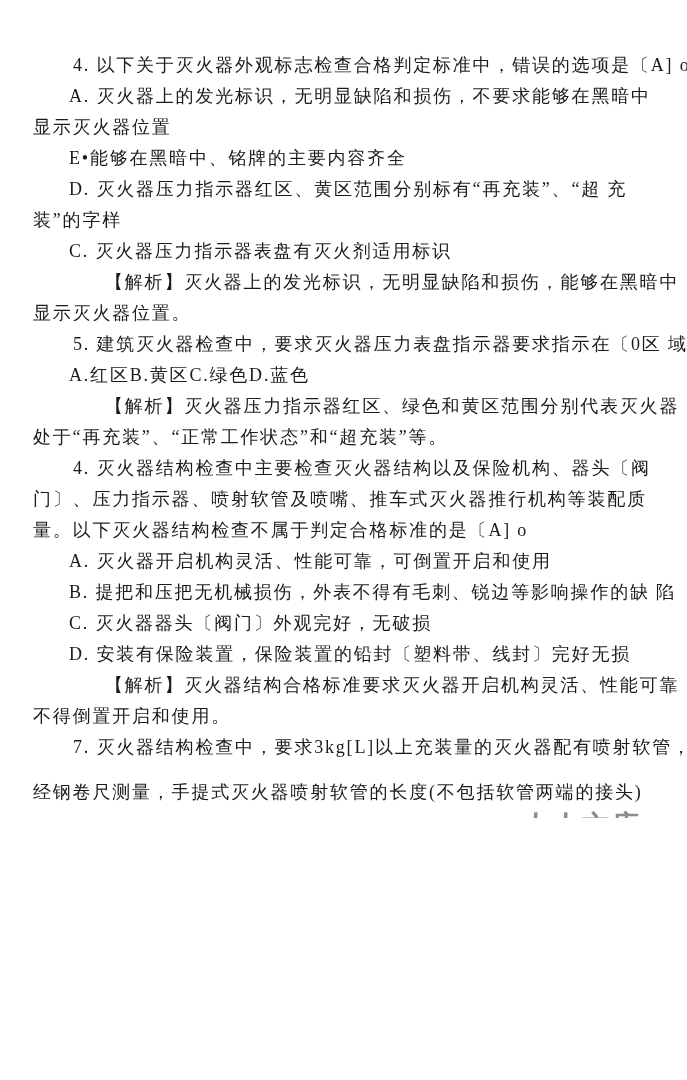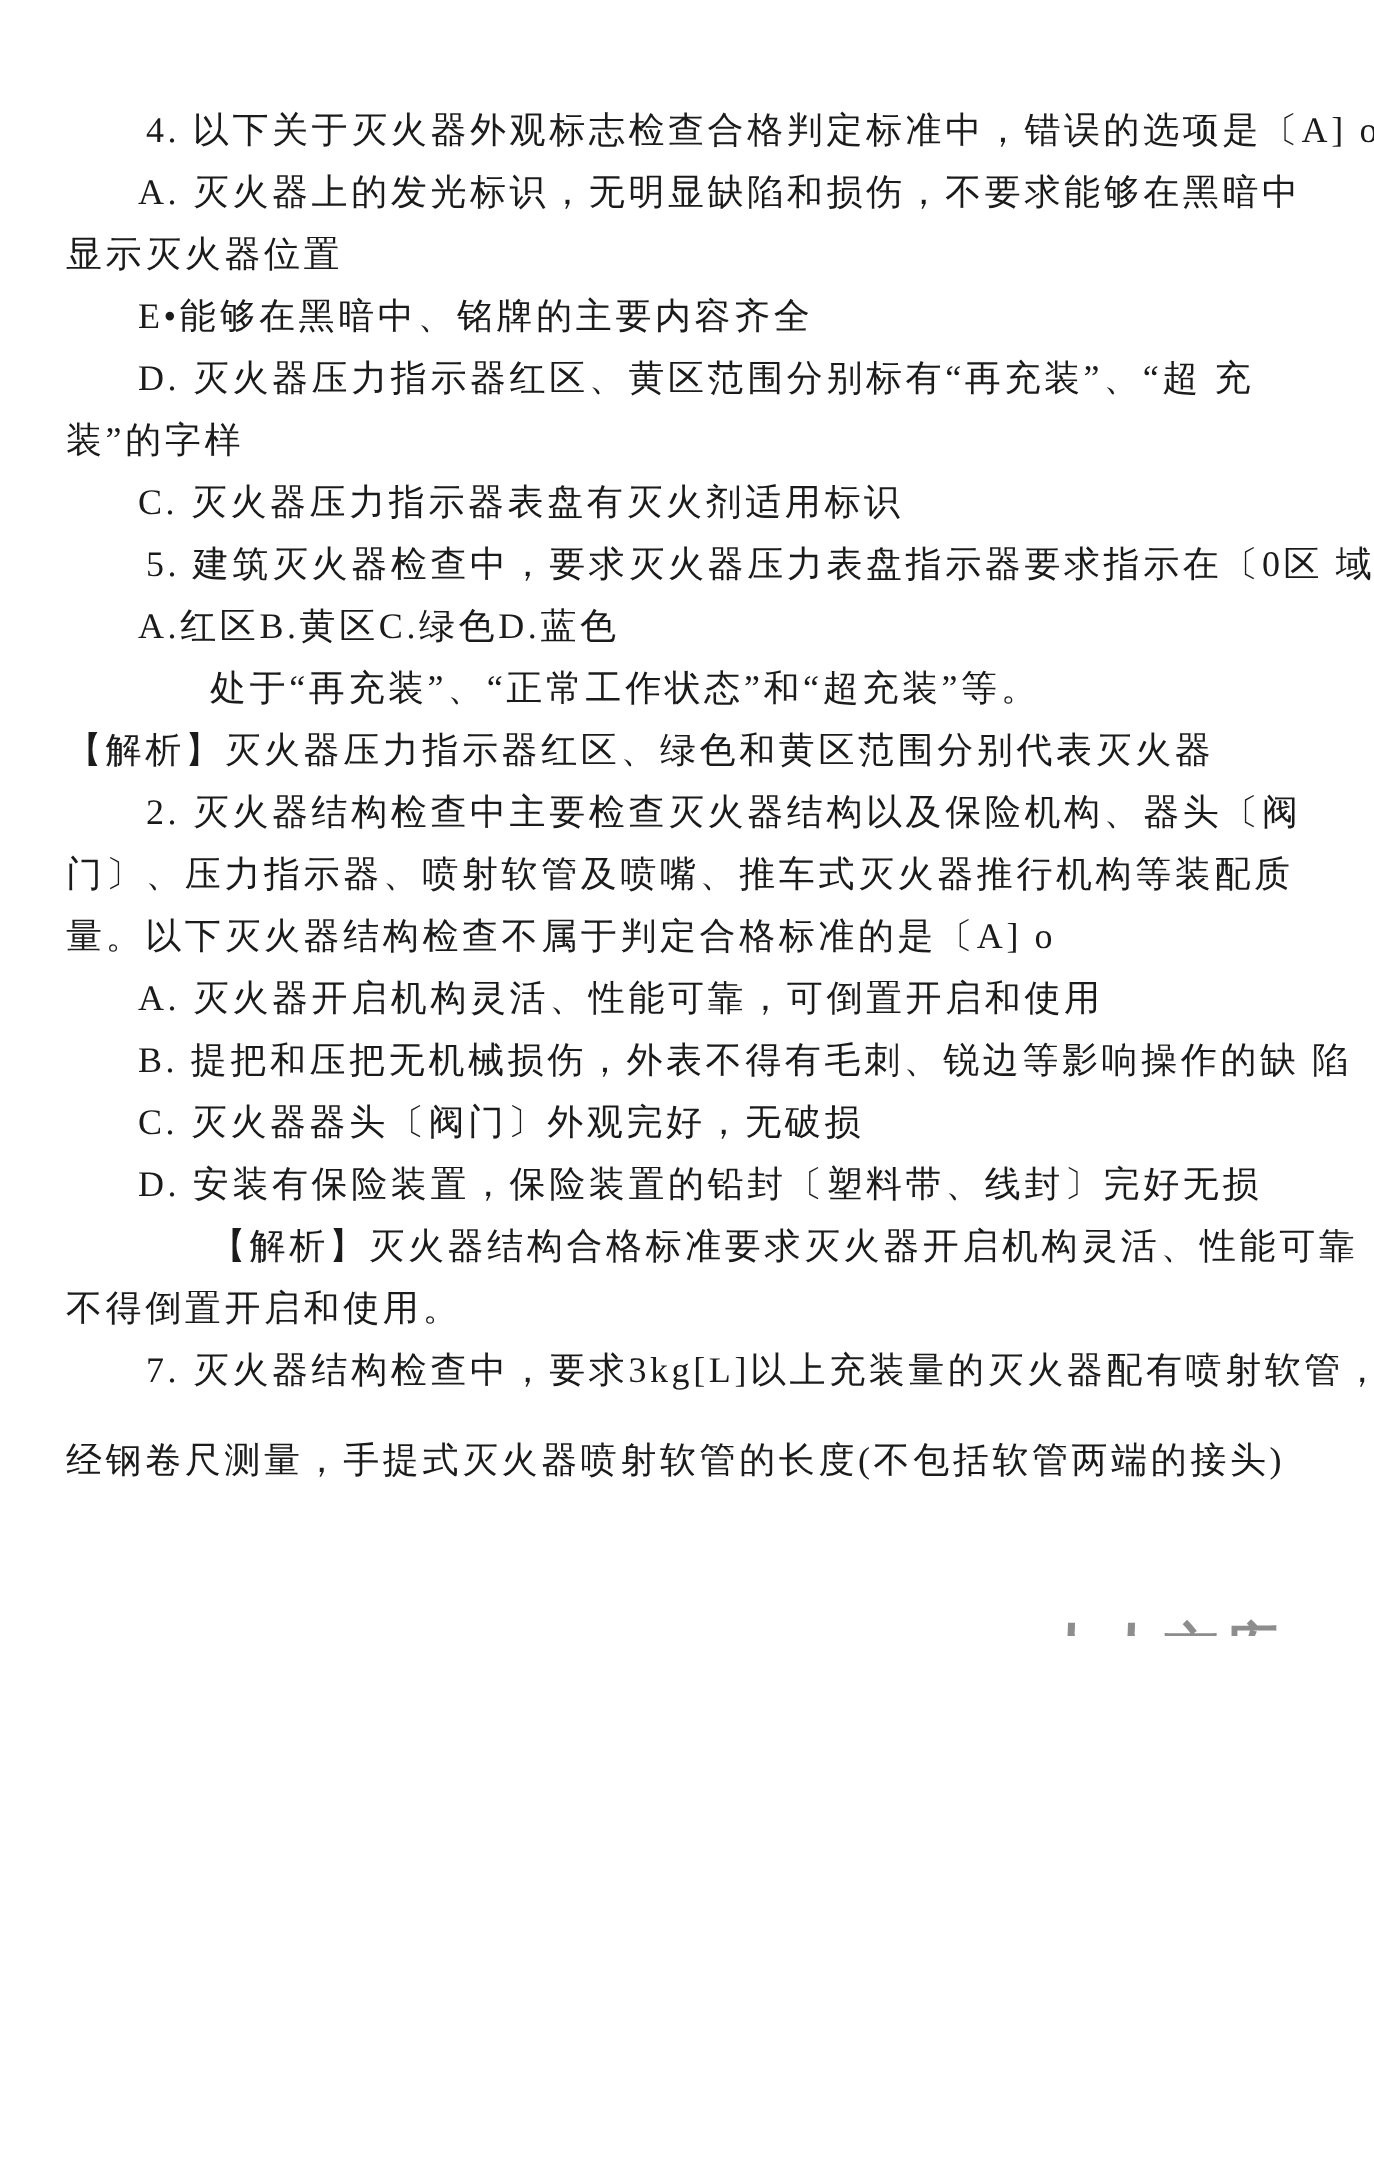--- a/index.html
+++ b/index.html
@@ -93,32 +93,36 @@
       <div class="para opt">
         <div class="line">E•能够在黑暗中、铭牌的主要内容齐全</div>
       </div>
       <div class="para opt">
         <div class="line">D. 灭火器压力指示器红区、黄区范围分别标有“再充装”、“超 充</div>
         <div class="line">装”的字样</div>
       </div>
       <div class="para opt">
         <div class="line">C. 灭火器压力指示器表盘有灭火剂适用标识</div>
       </div>
+      <div class="para jx">
+        <div class="line">【解析】灭火器上的发光标识，无明显缺陷和损伤，能够在黑暗中</div>
+        <div class="line">显示灭火器位置。</div>
+      </div>
       <div class="para q">
         <div class="line">5. 建筑灭火器检查中，要求灭火器压力表盘指示器要求指示在〔0区 域。</div>
       </div>
       <div class="para opt">
         <div class="line">A.红区B.黄区C.绿色D.蓝色</div>
       </div>
       <div class="para jx">
+        <div class="line">【解析】灭火器压力指示器红区、绿色和黄区范围分别代表灭火器</div>
         <div class="line">处于“再充装”、“正常工作状态”和“超充装”等。</div>
-        <div class="line">【解析】灭火器压力指示器红区、绿色和黄区范围分别代表灭火器</div>
       </div>
       <div class="para q">
-        <div class="line">2. 灭火器结构检查中主要检查灭火器结构以及保险机构、器头〔阀</div>
+        <div class="line">4. 灭火器结构检查中主要检查灭火器结构以及保险机构、器头〔阀</div>
         <div class="line">门〕、压力指示器、喷射软管及喷嘴、推车式灭火器推行机构等装配质</div>
         <div class="line">量。以下灭火器结构检查不属于判定合格标准的是〔A] o</div>
       </div>
       <div class="para opt">
         <div class="line">A. 灭火器开启机构灵活、性能可靠，可倒置开启和使用</div>
       </div>
       <div class="para opt">
         <div class="line">B. 提把和压把无机械损伤，外表不得有毛刺、锐边等影响操作的缺 陷</div>
       </div>
       <div class="para opt">

